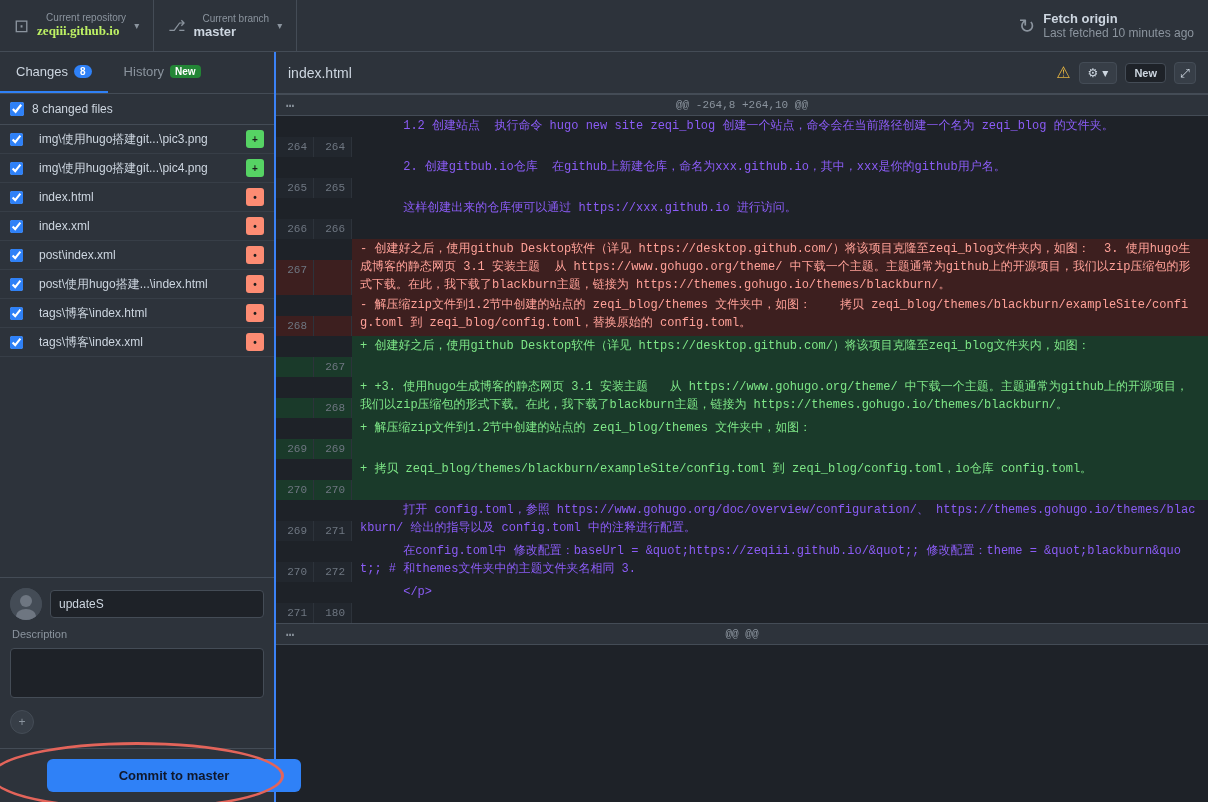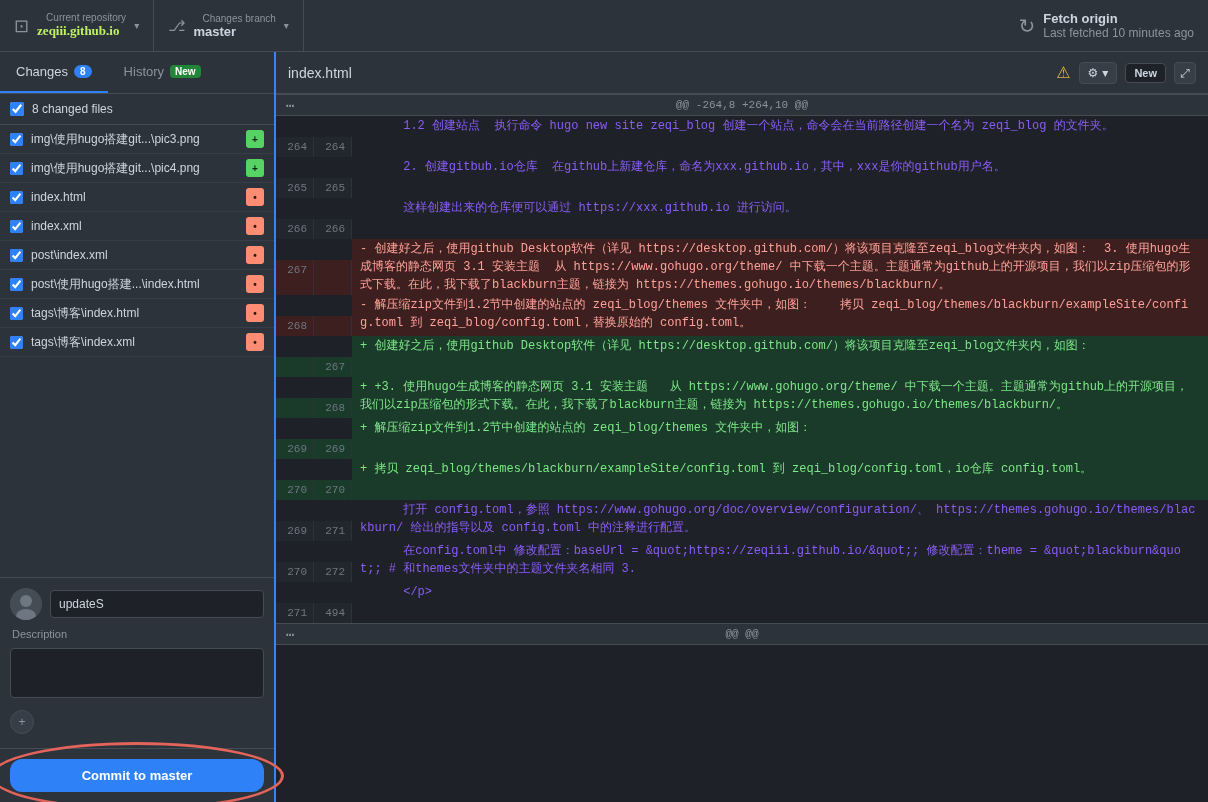--- a/index.html
+++ b/index.html
@@ -120,21 +120,21 @@
     }
 
     .file-list {
       flex: 1;
       overflow-y: auto;
     }
     .file-item {
       display: flex;
       align-items: center;
       padding: 5px 10px;
-      gap: 8px;
+      gap: 16px;
       cursor: pointer;
       border-bottom: 1px solid #373e47;
     }
     .file-item input[type="checkbox"] {
       width: 13px;
       height: 13px;
       accent-color: #2f81f7;
       flex-shrink: 0;
     }
     .file-item-name {
@@ -233,27 +233,28 @@
     }
 
     .commit-button-wrapper {
       padding: 10px;
       border-top: 1px solid #444c56;
     }
     .commit-btn {
       width: 100%;
       padding: 9px;
       background: #2f81f7;
-      color: #ffffff;
+      color: #0f172a;
       border: none;
-      border-radius: 12px;
+      border-radius: 6px;
       font-size: 13px;
       font-weight: 600;
       cursor: pointer;
       text-align: center;
+      margin-left: 37px;
     }
 
     
     .right-panel {
       flex: 1;
       display: flex;
       flex-direction: column;
       background: #1e2228;
       overflow: hidden;
     }
@@ -413,21 +414,21 @@
     <div>
       <div class="label">Current repository</div>
       <div class="value" style="color:#bef264;font-family:Liberation Serif, serif;">zeqiii.github.io</div>
     </div>
     <span style="color:#8b949e; font-size:10px;">▾</span>
   </div>
 
   <div class="top-section">
     <span style="font-size:15px; color:#8b949e;">⎇</span>
     <div>
-      <div class="label">Changes branch</div>
+      <div class="label">Current branch</div>
       <div class="value">master</div>
     </div>
     <span style="color:#8b949e; font-size:10px;">▾</span>
   </div>
 
   <div class="fetch-section">
     <span style="font-size:20px; color:#8b949e;">↻</span>
     <div class="fetch-text">
       <div class="label">Fetch origin</div>
       <div class="sublabel">Last fetched 10 minutes ago</div>
@@ -602,21 +603,21 @@
             <div class="diff-line-num">271</div>
             <div class="diff-line-content">    打开 config.toml，参照 https://www.gohugo.org/doc/overview/configuration/、 https://themes.gohugo.io/themes/blackburn/ 给出的指导以及 config.toml 中的注释进行配置。</div>
           </div>
           <div class="diff-line context">
             <div class="diff-line-num">270</div>
             <div class="diff-line-num">272</div>
             <div class="diff-line-content">    在config.toml中 修改配置：baseUrl = &amp;quot;https://zeqiii.github.io/&amp;quot;; 修改配置：theme = &amp;quot;blackburn&amp;quot;; # 和themes文件夹中的主题文件夹名相同 3.</div>
           </div>
           <div class="diff-line context">
             <div class="diff-line-num">271</div>
-            <div class="diff-line-num">494</div>
+            <div class="diff-line-num">180</div>
             <div class="diff-line-content">    &lt;/p&gt;</div>
           </div>
         </div>
 
       <div class="diff-hunk-header">
         <span class="diff-expand-down">⋯</span>
         <span>@@ @@</span>
       </div>
     </div>
   </div>

